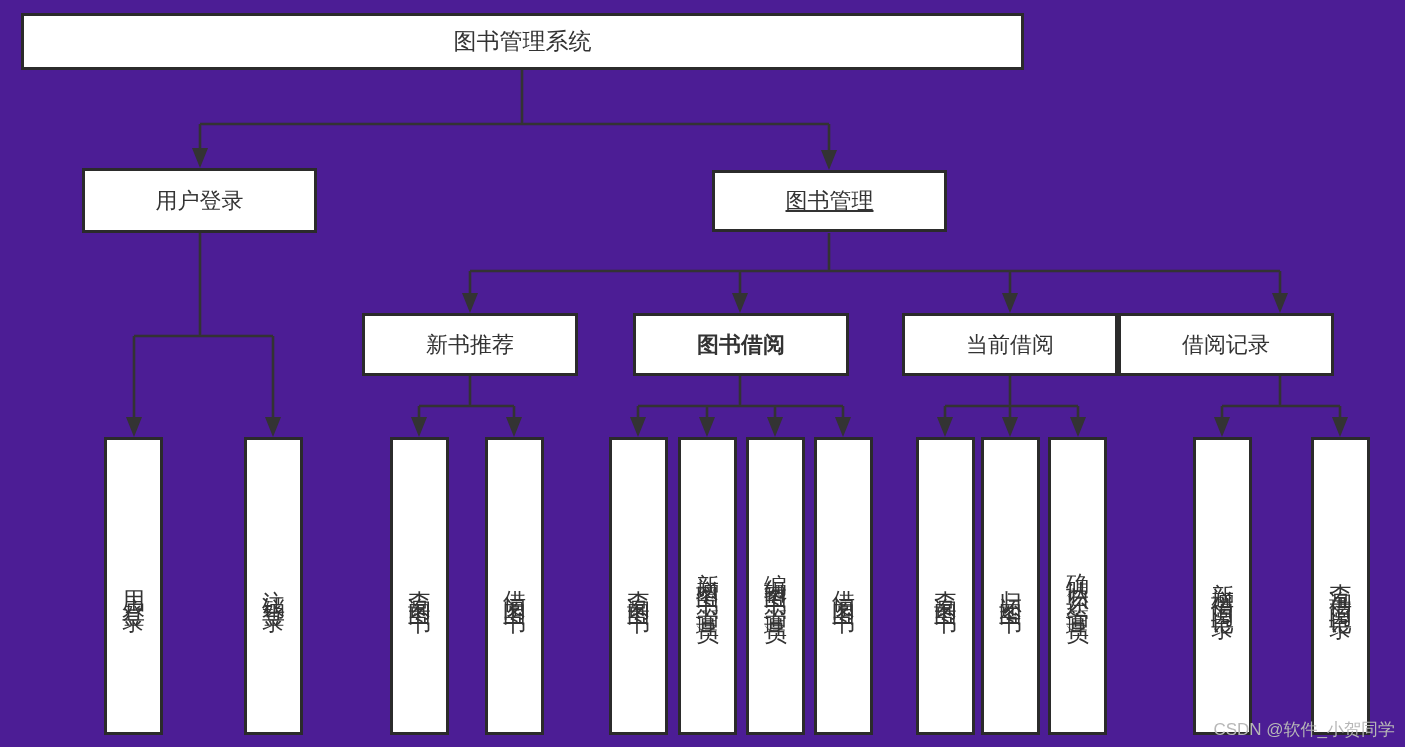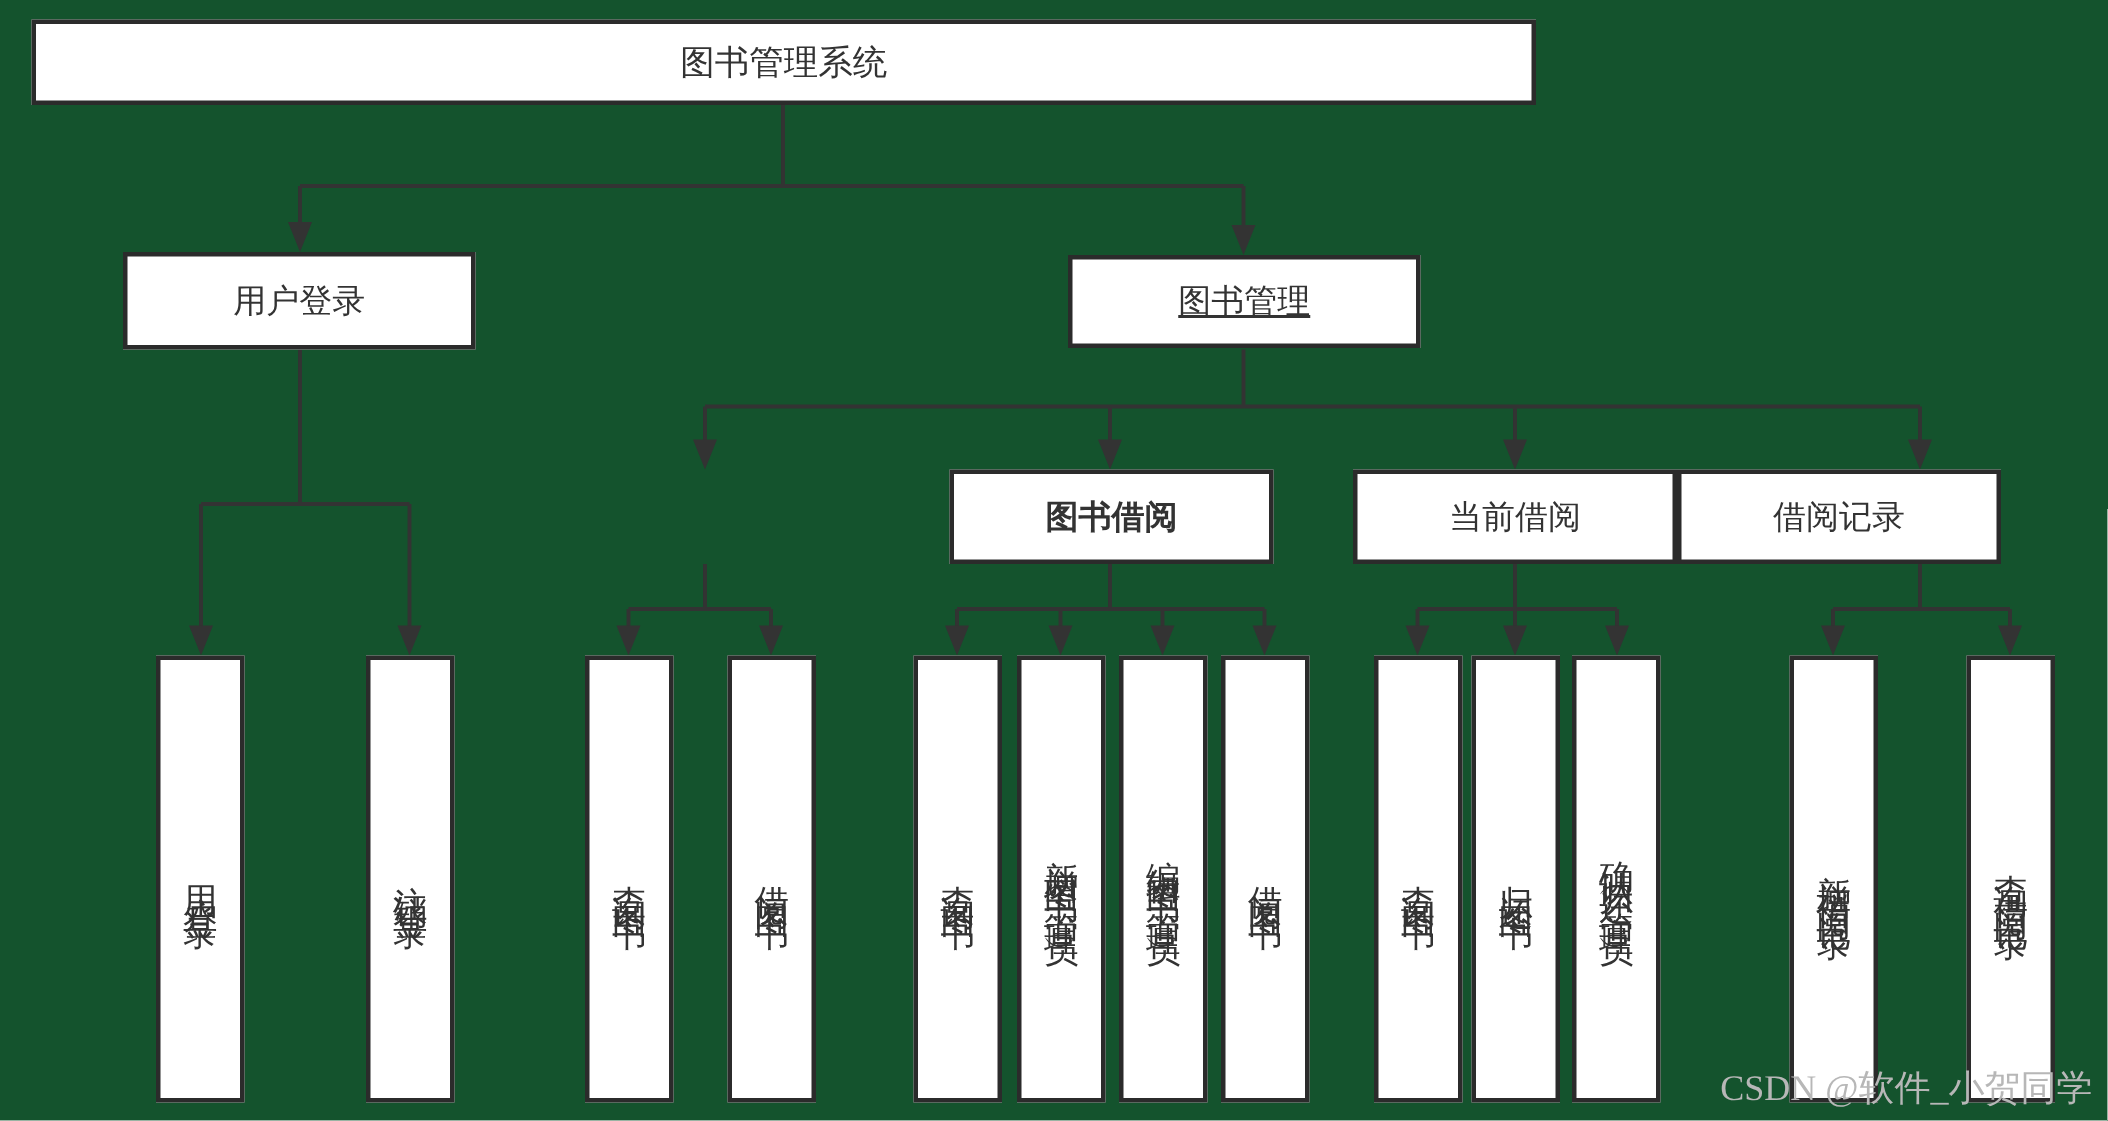--- a/index.html
+++ b/index.html
@@ -5,21 +5,21 @@
   html, body {
     margin: 0;
     padding: 0;
     background: #ffffff;
     font-family: "Liberation Sans", "DejaVu Sans", sans-serif;
   }
   .canvas {
     position: relative;
     width: 1405px;
     height: 747px;
-    background: #14532d;
+    background: #4c1d95;
     overflow: hidden;
   }
   .connectors {
     position: absolute;
     left: 0;
     top: 0;
     width: 1405px;
     height: 747px;
     z-index: 1;
   }
@@ -66,25 +66,24 @@
     writing-mode: vertical-rl;
     font-size: 23px;
     letter-spacing: 7px;
     color: #333333;
     line-height: 1;
   }
   .watermark {
     position: absolute;
     right: 10px;
     bottom: 6px;
-    font-size: 24px;
+    font-size: 17px;
     color: #b7b7b7;
     z-index: 3;
     white-space: nowrap;
-    font-family: Liberation Serif, serif;
   }
 </style>
 </head>
 <body>
 
 <div class="canvas">
 
   <svg class="connectors" viewBox="0 0 1405 747" xmlns="http://www.w3.org/2000/svg">
     <g stroke="#333333" stroke-width="2.6" fill="none">
 
@@ -129,20 +128,23 @@
     <span>图书管理系统</span>
   </div>
 
   <div class="node node-l2 pos-user-login">
     <span>用户登录</span>
   </div>
   <div class="node node-l2 pos-book-mgmt">
     <span>图书管理</span>
   </div>
 
+  <div class="node node-l3 pos-0">
+    <span>新书推荐</span>
+  </div>
   <div class="node node-l3 pos-1">
     <span>图书借阅</span>
   </div>
   <div class="node node-l3 pos-2">
     <span>当前借阅</span>
   </div>
   <div class="node node-l3 pos-3">
     <span>借阅记录</span>
   </div>
 

